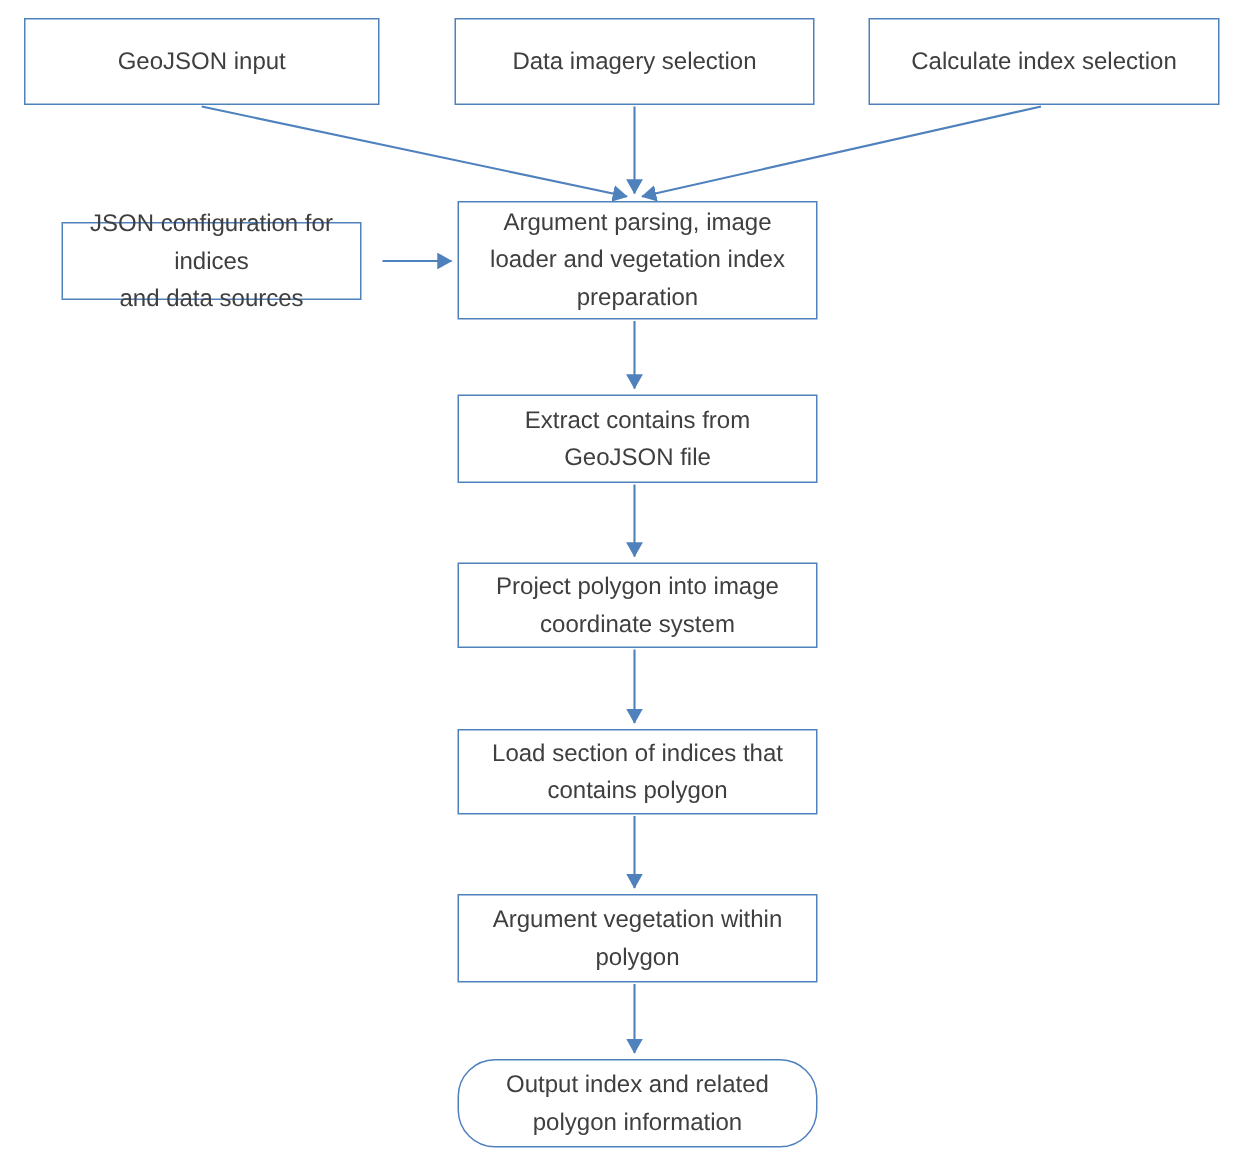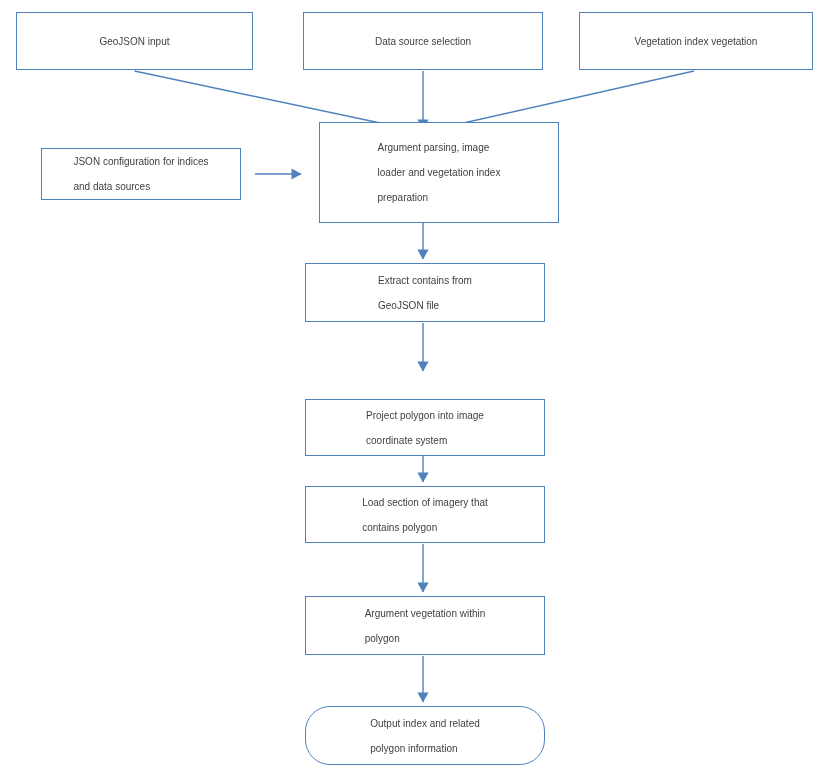--- a/index.html
+++ b/index.html
@@ -31,33 +31,33 @@
     position: absolute;
     box-sizing: border-box;
     background: var(--bg);
     border: 1.5px solid var(--border);
     display: flex;
     align-items: center;
     justify-content: center;
   }
   .node .label {
     color: var(--text);
-    font-size: 10px;
+    font-size: 16px;
     line-height: 25px;
-    text-align: left;
+    text-align: center;
     white-space: pre-line;
   }
   
   #n-geojson    { left: 16px;  top: 12px;  width: 237px; height: 58px; }
   #n-datasource { left: 303px; top: 12px;  width: 240px; height: 58px; }
   #n-vegindex   { left: 579px; top: 12px;  width: 234px; height: 58px; }
   #n-jsonconfig { left: 17px;  top: 148px; width: 200px; height: 52px; margin-left: 24px; }
-  #n-argparse   { left: 305px; top: 122px; width: 240px; height: 101px; margin-left: 14px; }
+  #n-argparse   { left: 305px; top: 134px; width: 240px; height: 79px; }
   #n-extract    { left: 305px; top: 263px; width: 240px; height: 59px; }
-  #n-project    { left: 305px; top: 375px; width: 240px; height: 57px; margin-top: 24px; }
+  #n-project    { left: 305px; top: 375px; width: 240px; height: 57px; }
   #n-load       { left: 305px; top: 486px; width: 240px; height: 57px; }
   #n-calc       { left: 305px; top: 596px; width: 240px; height: 59px; }
   #n-output     { left: 305px; top: 706px; width: 240px; height: 59px; border-radius: 25px; }
 </style>
 </head>
 <body>
 
 <div class="canvas">
 
   <svg class="edges-layer" viewBox="0 0 833 781" xmlns="http://www.w3.org/2000/svg">
@@ -75,25 +75,25 @@
     <line x1="423" y1="433" x2="423" y2="482" marker-end="url(#arrowhead)"></line>
     <line x1="423" y1="544" x2="423" y2="592" marker-end="url(#arrowhead)"></line>
     <line x1="423" y1="656" x2="423" y2="702" marker-end="url(#arrowhead)"></line>
   </svg>
 
   <div class="node" id="n-geojson">
     <span class="label">GeoJSON input</span>
   </div>
 
   <div class="node" id="n-datasource">
-    <span class="label">Data source selection</span>
+    <span class="label">Data imagery selection</span>
   </div>
 
   <div class="node" id="n-vegindex">
-    <span class="label">Vegetation index vegetation</span>
+    <span class="label">Calculate index selection</span>
   </div>
 
   <div class="node" id="n-jsonconfig">
     <span class="label">JSON configuration for indices
 and data sources</span>
   </div>
 
   <div class="node" id="n-argparse">
     <span class="label">Argument parsing, image
 loader and vegetation index
@@ -104,21 +104,21 @@
     <span class="label">Extract contains from
 GeoJSON file</span>
   </div>
 
   <div class="node" id="n-project">
     <span class="label">Project polygon into image
 coordinate system</span>
   </div>
 
   <div class="node" id="n-load">
-    <span class="label">Load section of imagery that
+    <span class="label">Load section of indices that
 contains polygon</span>
   </div>
 
   <div class="node" id="n-calc">
     <span class="label">Argument vegetation within
 polygon</span>
   </div>
 
   <div class="node" id="n-output">
     <span class="label">Output index and related

